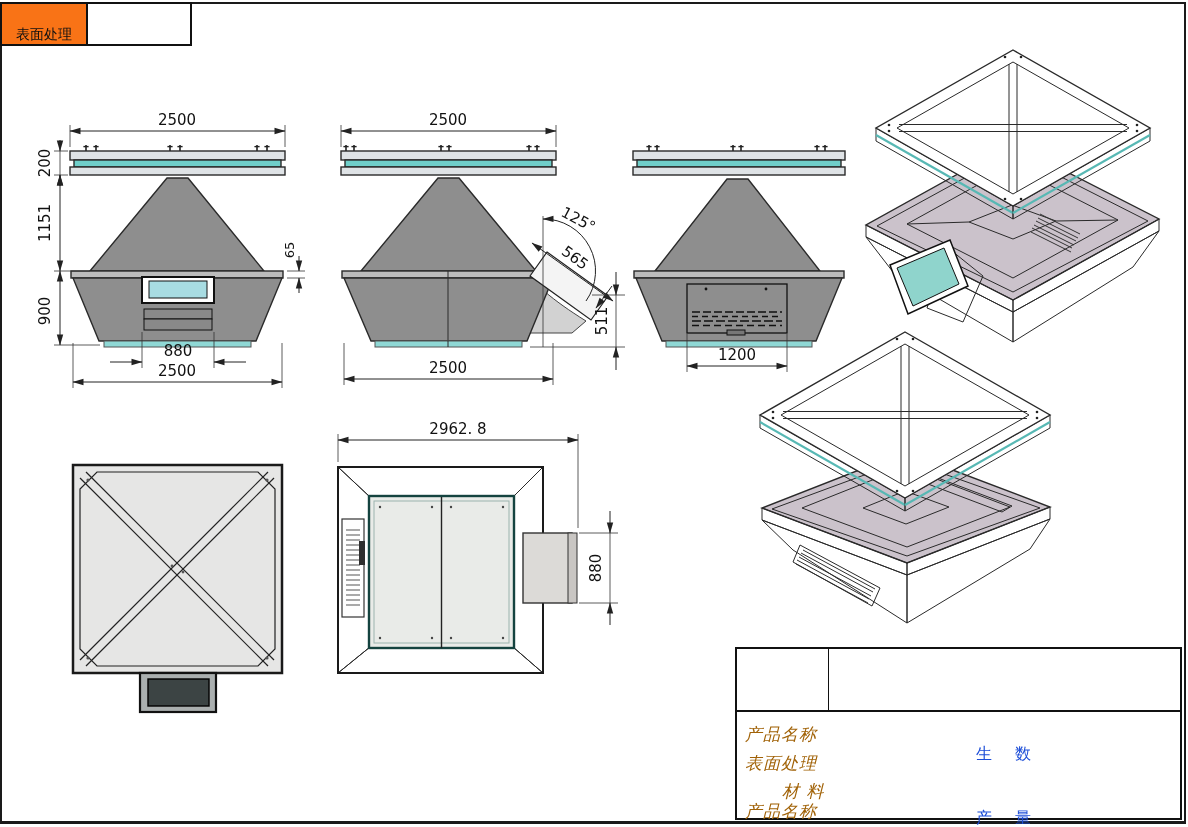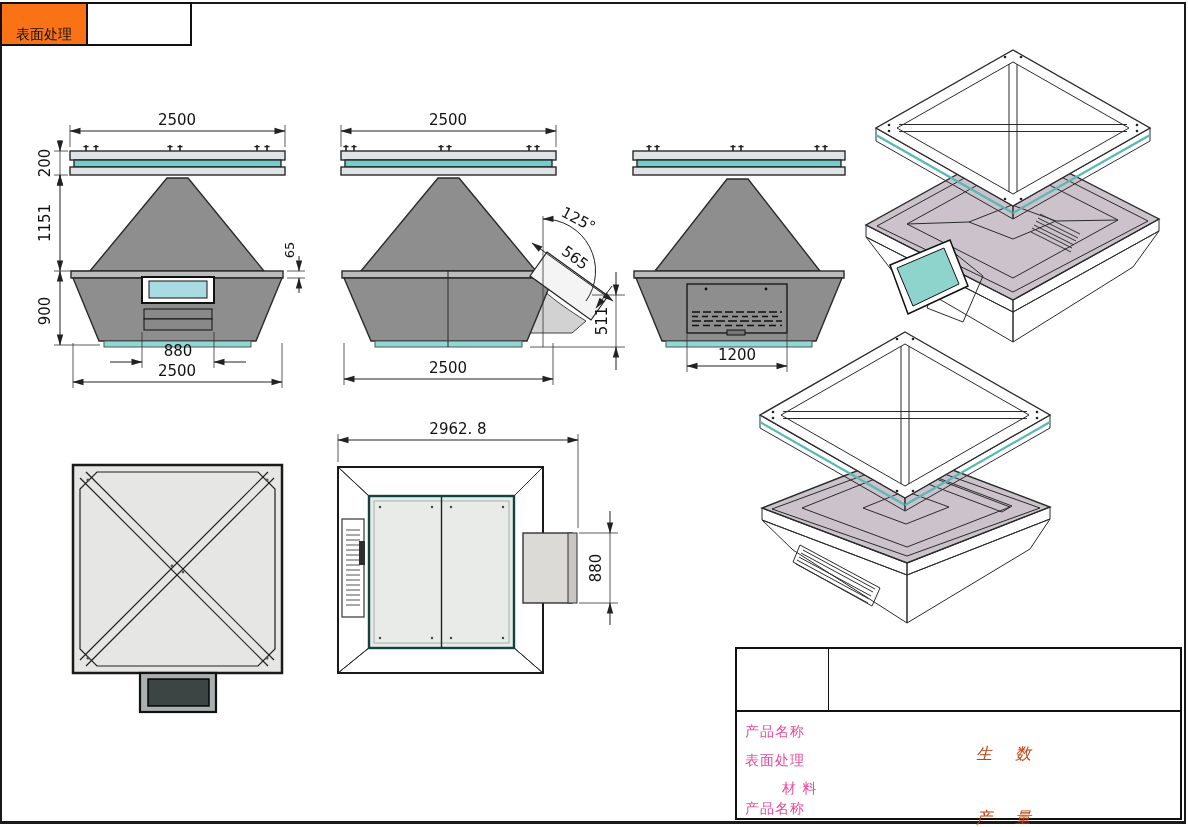--- a/index.html
+++ b/index.html
@@ -13,22 +13,22 @@
   svg{position:absolute;left:0;top:0;}
   .dim{stroke:#222;stroke-width:1;fill:none;marker-start:url(#arw);marker-end:url(#arw);}
   .dima{stroke:#222;stroke-width:1;fill:none;marker-end:url(#arw);}
   .ext{stroke:#333;stroke-width:0.8;fill:none;}
   .out{stroke:#2a2a2a;stroke-width:1.4;}
   .thin{stroke:#2a2a2a;stroke-width:1;fill:none;}
   .dt{font:15px "DejaVu Sans",sans-serif;fill:#111;text-anchor:middle;}
   .tb-outer{position:absolute;left:735px;top:647px;width:443px;height:169px;border:2px solid #111;}
   .tb-h{position:absolute;left:735px;top:710px;width:447px;height:0;border-top:2px solid #111;}
   .tb-v{position:absolute;left:828px;top:649px;height:61px;width:0;border-left:1.5px solid #111;}
-  .tb-label{position:absolute;left:745px;font-size:14px;color:#ec4899;letter-spacing:1px;}
-  .tb-qty{position:absolute;left:976px;font-size:16px;color:#c2410c;letter-spacing:9px;font-style:italic;}
+  .tb-label{position:absolute;left:745px;font-size:17px;color:#a16207;letter-spacing:1px;font-style:italic;}
+  .tb-qty{position:absolute;left:976px;font-size:16px;color:#1d4ed8;letter-spacing:9px;}
 </style>
 </head>
 <body>
 
 <div class="page">
   <div class="page-border"></div>
   <div class="hdr-box1">
     <span>表面处理</span>
   </div>
   <div class="hdr-box2"></div>

